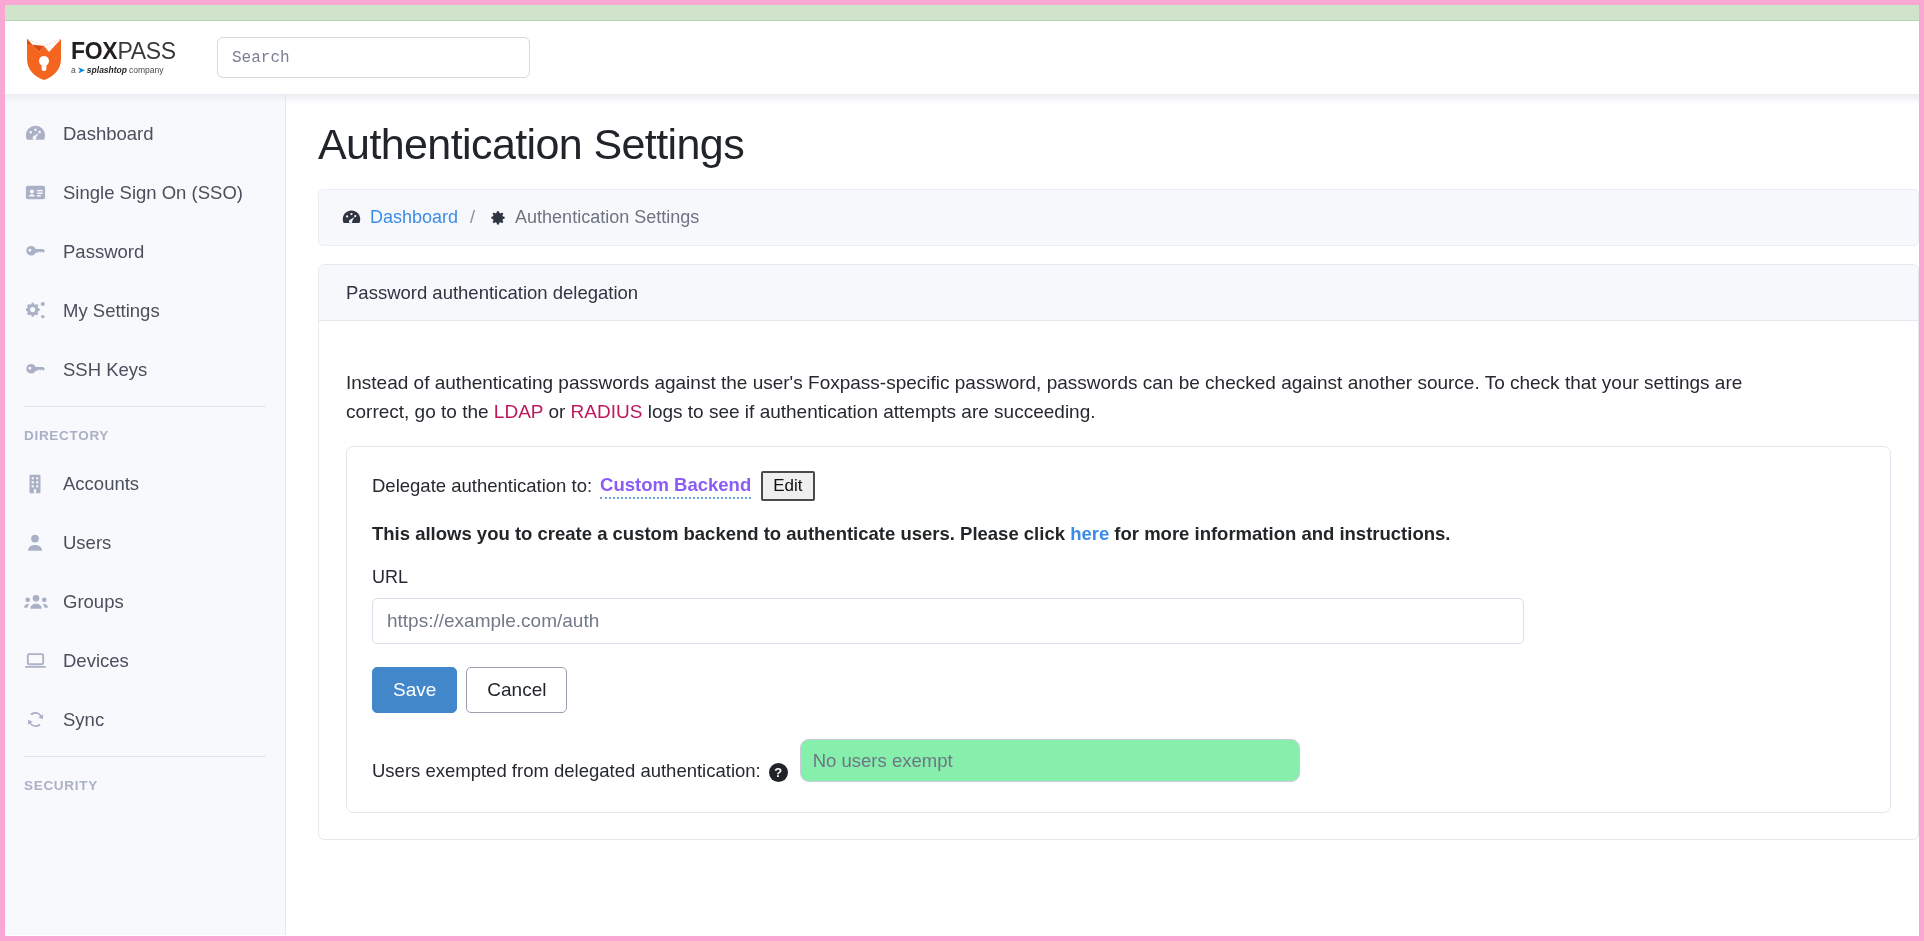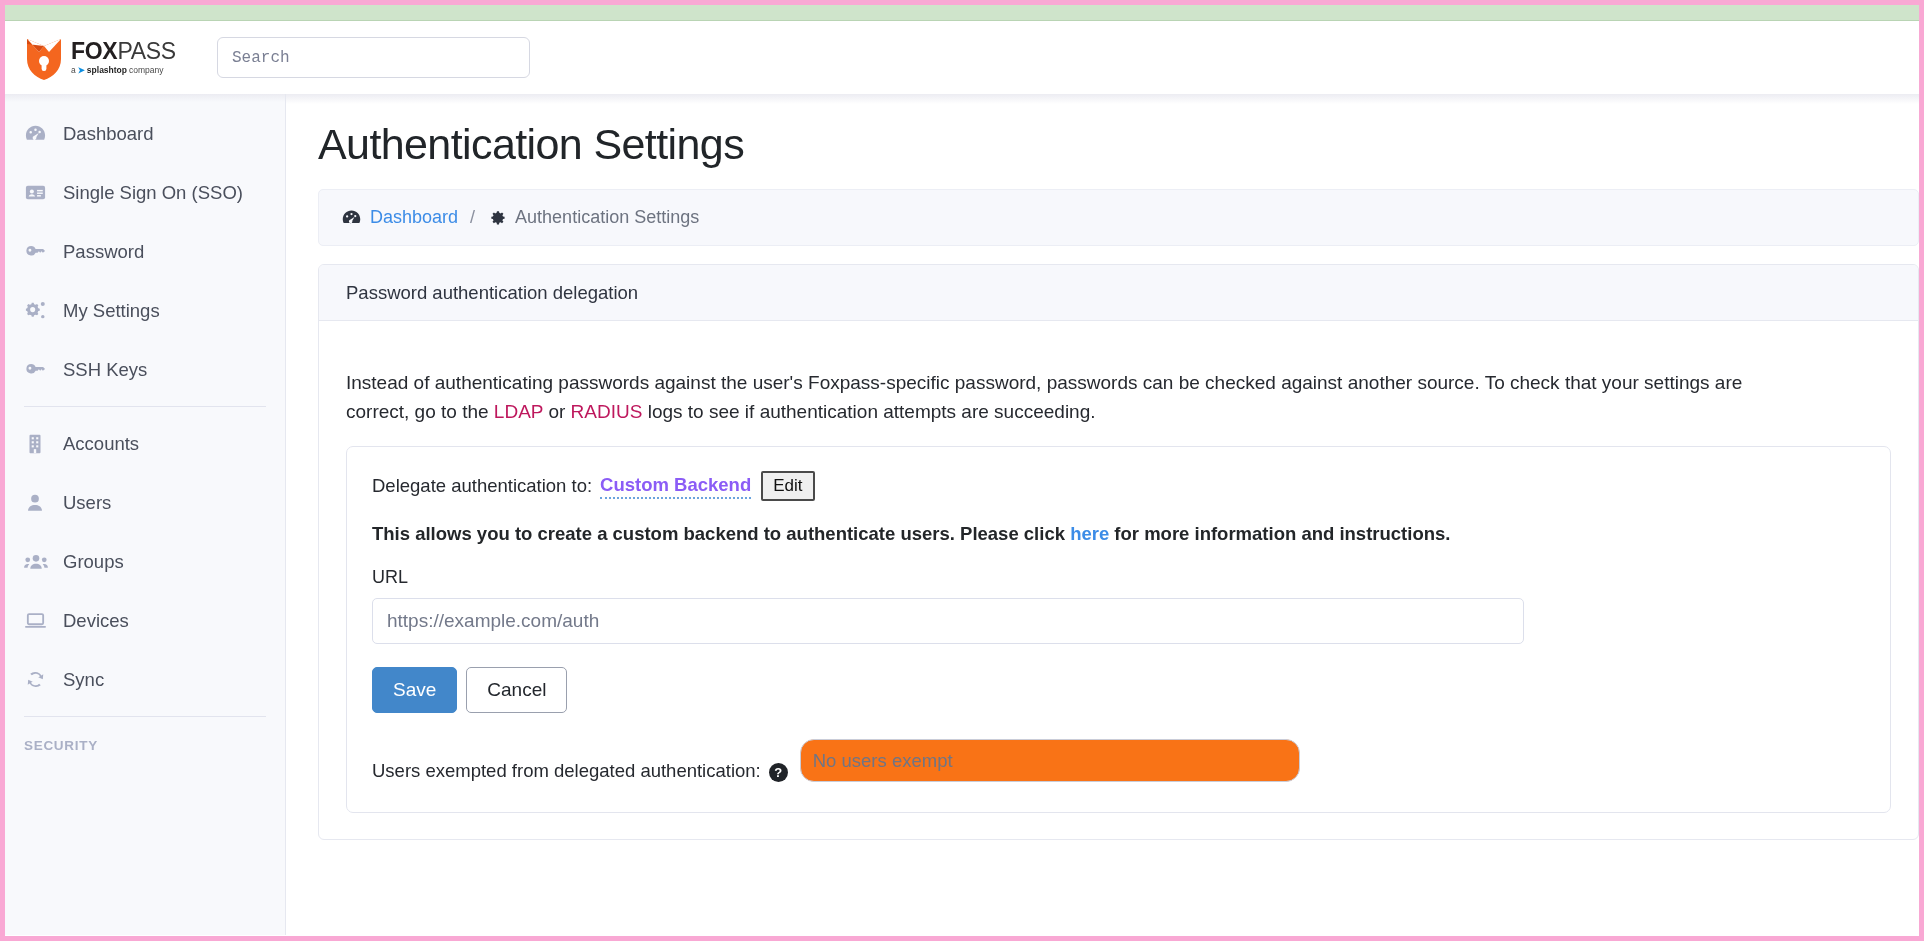--- a/index.html
+++ b/index.html
@@ -59,21 +59,21 @@
     white-space: nowrap;
   }
   .fox-title .pass { font-weight: 400; color: #3a3a3a; }
   .fox-sub {
     font-size: 8.5px;
     color: #4a4a4a;
     margin-top: 3px;
     white-space: nowrap;
     display: flex; align-items: center; gap: 2px;
   }
-  .fox-sub .splash { font-weight: bold; color: #1f1f1f; }
+  .fox-sub .splash { font-weight: bold; font-style: italic; color: #1f1f1f; }
   .splash-dot { color:#0d8ee0; font-weight:bold; }
 
   .search-box {
     margin-left: 22px;
     width: 313px; height: 41px;
     border: 1px solid #d6d8e2;
     border-radius: 6px;
     background: #fff;
     font-size: 16px;
     color: #5f6477;
@@ -283,27 +283,27 @@
     display: inline-flex;
     align-items: center; justify-content: center;
     margin-left: 8px;
     cursor: pointer;
     flex: 0 0 auto;
   }
   .exempt-input {
     margin-left: 12px;
     width: 500px; height: 43px;
     border: 1px solid #c9ccd8;
-    border-radius: 14px;
+    border-radius: 9px;
     font-size: 18.5px;
     color: #3c4048;
     padding: 0 12px;
     outline: none;
     font-family: "Liberation Sans", sans-serif;
-    background: #f97316;
+    background: #86efac;
   }
   .exempt-input::placeholder { color: #6f7585; }
 </style>
 </head>
 <body>
 
 <div id="page">
 
   <div class="green-strip"></div>
 
@@ -383,20 +383,21 @@
         <span class="nav-ico">
           <svg width="23" height="23" viewBox="0 0 24 24" fill="currentColor">
             <path d="M7.5 6.2a5 5 0 104.6 7h2.1l1.3-1.4 1.4 1.4 1.4-1.4 1.4 1.4L22 11.6l-2.1-2.1h-7.8a5 5 0 00-4.6-3.3zm-1.3 3a1.5 1.5 0 110 3 1.5 1.5 0 010-3z"></path>
           </svg>
         </span>
         <span>SSH Keys</span>
       </div>
 
       <div class="nav-divider"></div>
 
+      <div class="nav-section">DIRECTORY</div>
 
       <div class="nav-item">
         <span class="nav-ico">
           <svg width="22" height="22" viewBox="0 0 24 24" fill="currentColor">
             <rect x="6" y="2" width="12" height="20" rx="1"></rect>
             <rect x="8.4" y="4.6" width="2.3" height="2.3" fill="#f8f9fc"></rect>
             <rect x="13.3" y="4.6" width="2.3" height="2.3" fill="#f8f9fc"></rect>
             <rect x="8.4" y="9" width="2.3" height="2.3" fill="#f8f9fc"></rect>
             <rect x="13.3" y="9" width="2.3" height="2.3" fill="#f8f9fc"></rect>
             <rect x="8.4" y="13.4" width="2.3" height="2.3" fill="#f8f9fc"></rect>

